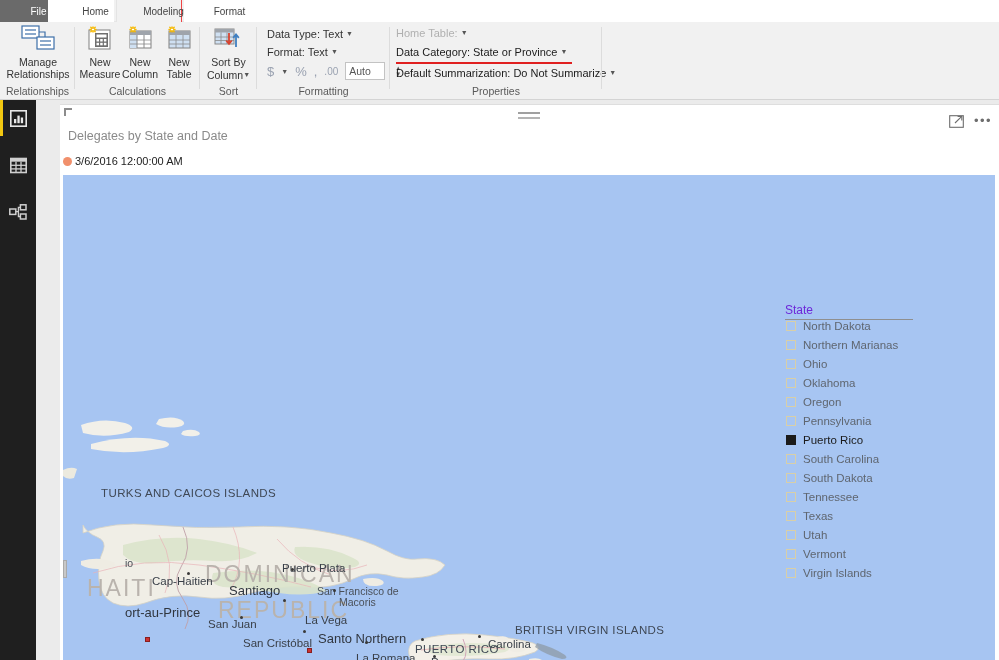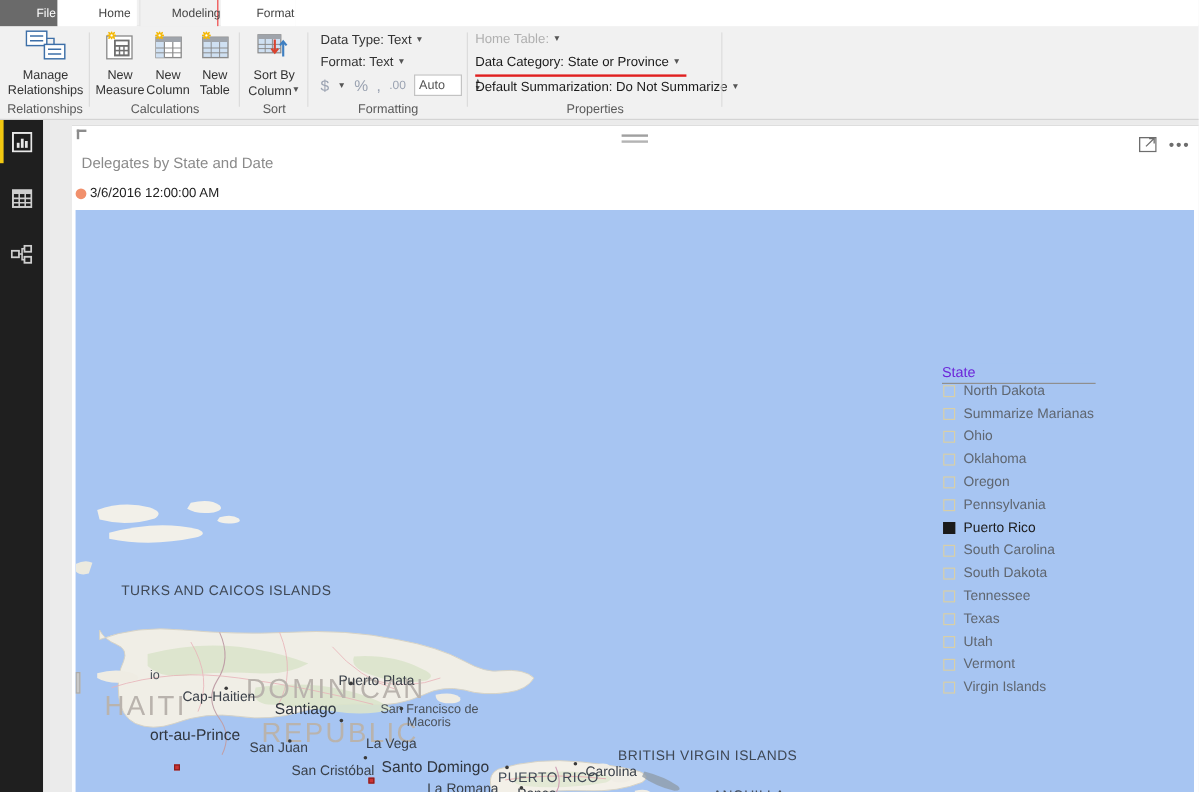--- a/index.html
+++ b/index.html
@@ -578,21 +578,21 @@
         <div id="map-cities">
             <div class="maplabel lbl-city-med" style="left: 89px; top: 400px;">Cap-Haitien</div>
             <div class="maplabel lbl-city-med" style="left: 219px; top: 387px;">Puerto Plata</div>
             <div class="maplabel lbl-city" style="left: 254px; top: 410px;">San Francisco de</div>
             <div class="maplabel lbl-city" style="left: 276px; top: 421px;">Macoris</div>
             <div class="maplabel lbl-city-big" style="left: 166px; top: 408px;">Santiago</div>
             <div class="maplabel lbl-city-med" style="left: 242px; top: 439px;">La Vega</div>
             <div class="maplabel lbl-city-med" style="left: 145px; top: 443px;">San Juan</div>
             <div class="maplabel lbl-city-big" style="left: 62px; top: 430px;">ort-au-Prince</div>
             <div class="maplabel lbl-city-med" style="left: 180px; top: 462px;">San Cristóbal</div>
-            <div class="maplabel lbl-city-big" style="left: 255px; top: 456px;">Santo Domingo</div>
+            <div class="maplabel lbl-city-big" style="left: 255px; top: 456px;">Santo Northern</div>
             <div class="maplabel lbl-city-med" style="left: 293px; top: 477px;">La Romana</div>
             <div class="maplabel lbl-city-med" style="left: 425px; top: 463px;">Carolina</div>
             <div class="maplabel lbl-city-med" style="left: 368px; top: 481px;">Ponce</div>
             <div class="maplabel lbl-city" style="left: 62px; top: 382px;">io</div>
           </div>
 
         <div class="citydot" style="left:124px; top:397px;"></div>
         <div class="citydot" style="left:228px; top:393px;"></div>
         <div class="citydot" style="left:270px; top:414px;"></div>
         <div class="citydot" style="left:220px; top:424px;"></div>
@@ -611,21 +611,21 @@
 
       <div class="slicer">
         <div class="slicer-header">State</div>
         <div class="slicer-list" id="slicer-list">
             <div class="srow">
               <span class="sbox"></span>
               <span class="slbl">North Dakota</span>
             </div>
             <div class="srow">
               <span class="sbox"></span>
-              <span class="slbl">Summarize Marianas</span>
+              <span class="slbl">Northern Marianas</span>
             </div>
             <div class="srow">
               <span class="sbox"></span>
               <span class="slbl">Ohio</span>
             </div>
             <div class="srow">
               <span class="sbox"></span>
               <span class="slbl">Oklahoma</span>
             </div>
             <div class="srow">

